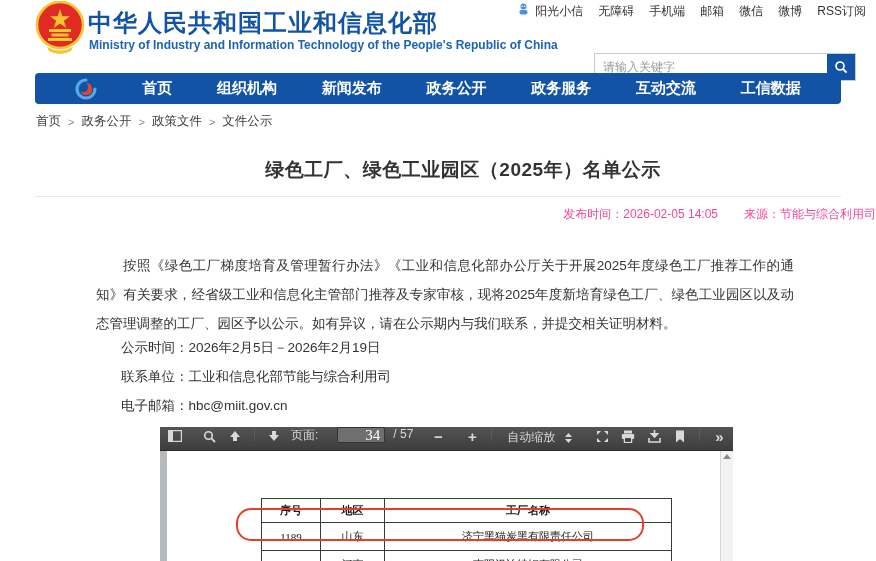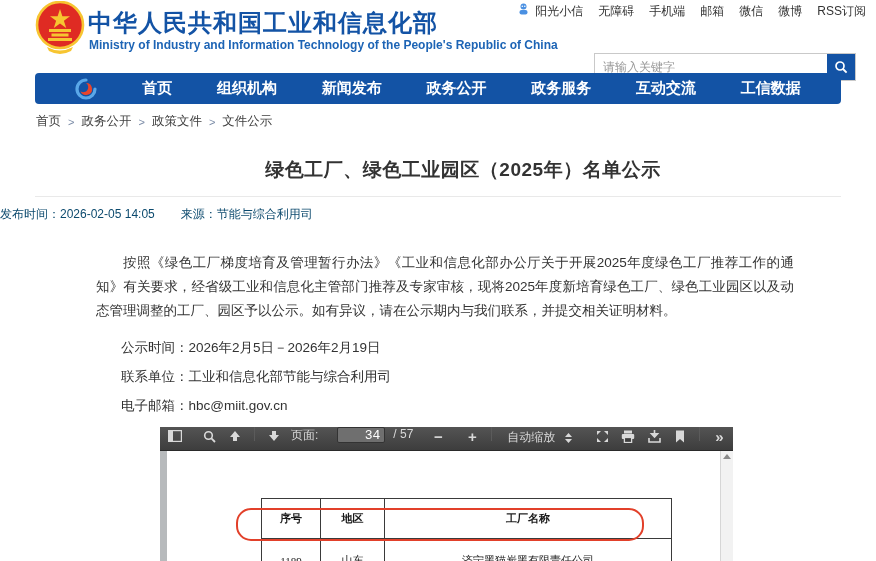--- a/index.html
+++ b/index.html
@@ -55,27 +55,27 @@
   }
   .breadcrumb .crumb{cursor:pointer;}
   .breadcrumb .sep{color:#7a8ba6;font-size:11px;}
   
   .article-title{
     position:absolute;left:0;top:157px;width:100%;text-align:center;
     font-size:19px;font-weight:700;color:#333;letter-spacing:0.5px;margin-left:25px;
   }
   .title-divider{position:absolute;left:35px;right:35px;top:196px;border-top:1px solid #e9e9e9;}
   .article-meta{
-    position:absolute;left:0;top:206px;width:100%;text-align:left;
-    font-size:12px;color:#0c4a6e;
+    position:absolute;left:0;top:206px;width:100%;text-align:right;
+    font-size:12px;color:#ec4899;
   }
   .article-meta .gap{display:inline-block;width:26px;}
   .article-para{
     position:absolute;left:96px;top:251px;width:698px;
-    font-size:13.5px;color:#333;line-height:24px;text-align:justify;text-indent:2em;
+    font-size:13.5px;color:#333;line-height:29px;text-align:justify;text-indent:2em;
   }
   .info-lines{
     position:absolute;left:121px;top:333px;
     font-size:13.5px;color:#333;line-height:29px;
   }
   
   .pdf-viewer{
     position:absolute;left:160px;top:427px;width:573px;height:134px;
     display:flex;flex-direction:column;overflow:hidden;
   }
@@ -84,22 +84,22 @@
     background:linear-gradient(#545454,#3d3d3d);
     border-bottom:1px solid #2a2a2a;
     display:flex;align-items:flex-start;color:#d9d9d9;font-size:12px;
     padding:0 6px;gap:8px;
   }
   .tb-btn{display:flex;align-items:center;justify-content:center;cursor:pointer;height:18px;min-width:18px;}
   .tb-sep{width:1px;height:14px;background:#2c2c2c;border-right:1px solid #5b5b5b;margin:0 2px;}
   .tb-label{color:#d9d9d9;white-space:nowrap;cursor:default;}
   .page-input{
     width:38px;height:14px;background:#6f6f6f;border:1px solid #333;border-radius:2px;
-    color:#fff;font-size:13px;text-align:right;padding:0 4px;outline:none;
-    font-family:Liberation Mono, monospace;
+    color:#fff;font-size:15px;text-align:right;padding:0 4px;outline:none;
+    font-family:Liberation Serif, serif;
     margin-left:11px;
   }
   .zoom-select{
     display:flex;align-items:center;gap:10px;cursor:pointer;padding:2px 5px;white-space:nowrap;
   }
   .spacer{flex:1;}
   .spacer-lg{flex:1.6;}
   .chev-dbl{font-size:15px;font-weight:700;line-height:1;color:#d9d9d9;}
   .tb-text-btn{font-size:15px;font-weight:700;line-height:1;color:#d9d9d9;}
   
@@ -113,21 +113,21 @@
   .scroll-up-arrow{
     width:0;height:0;border-left:4px solid transparent;border-right:4px solid transparent;
     border-bottom:5px solid #8a8a8a;
   }
   
   .doc-table{
     position:absolute;left:94px;top:47px;border-collapse:collapse;
     font-family:"Liberation Serif","DejaVu Serif",serif;
     font-size:11px;color:#1a1a1a;text-align:center;
   }
-  .doc-table th,.doc-table td{border:1px solid #3a3a3a;padding:12px 4px;font-weight:400;}
+  .doc-table th,.doc-table td{border:1px solid #3a3a3a;padding:4px 4px;font-weight:400;}
   .doc-table th{height:15px;font-weight:700;}
   .doc-table td{height:19px;}
   .col-no{width:50px;}
   .col-region{width:55px;}
   .col-name{width:278px;margin-top:28px;}
   .highlight-oval{
     position:absolute;left:69px;top:57px;width:404px;height:29px;
     border:2px solid #e2402a;border-radius:15px;pointer-events:none;
   }
 </style>

